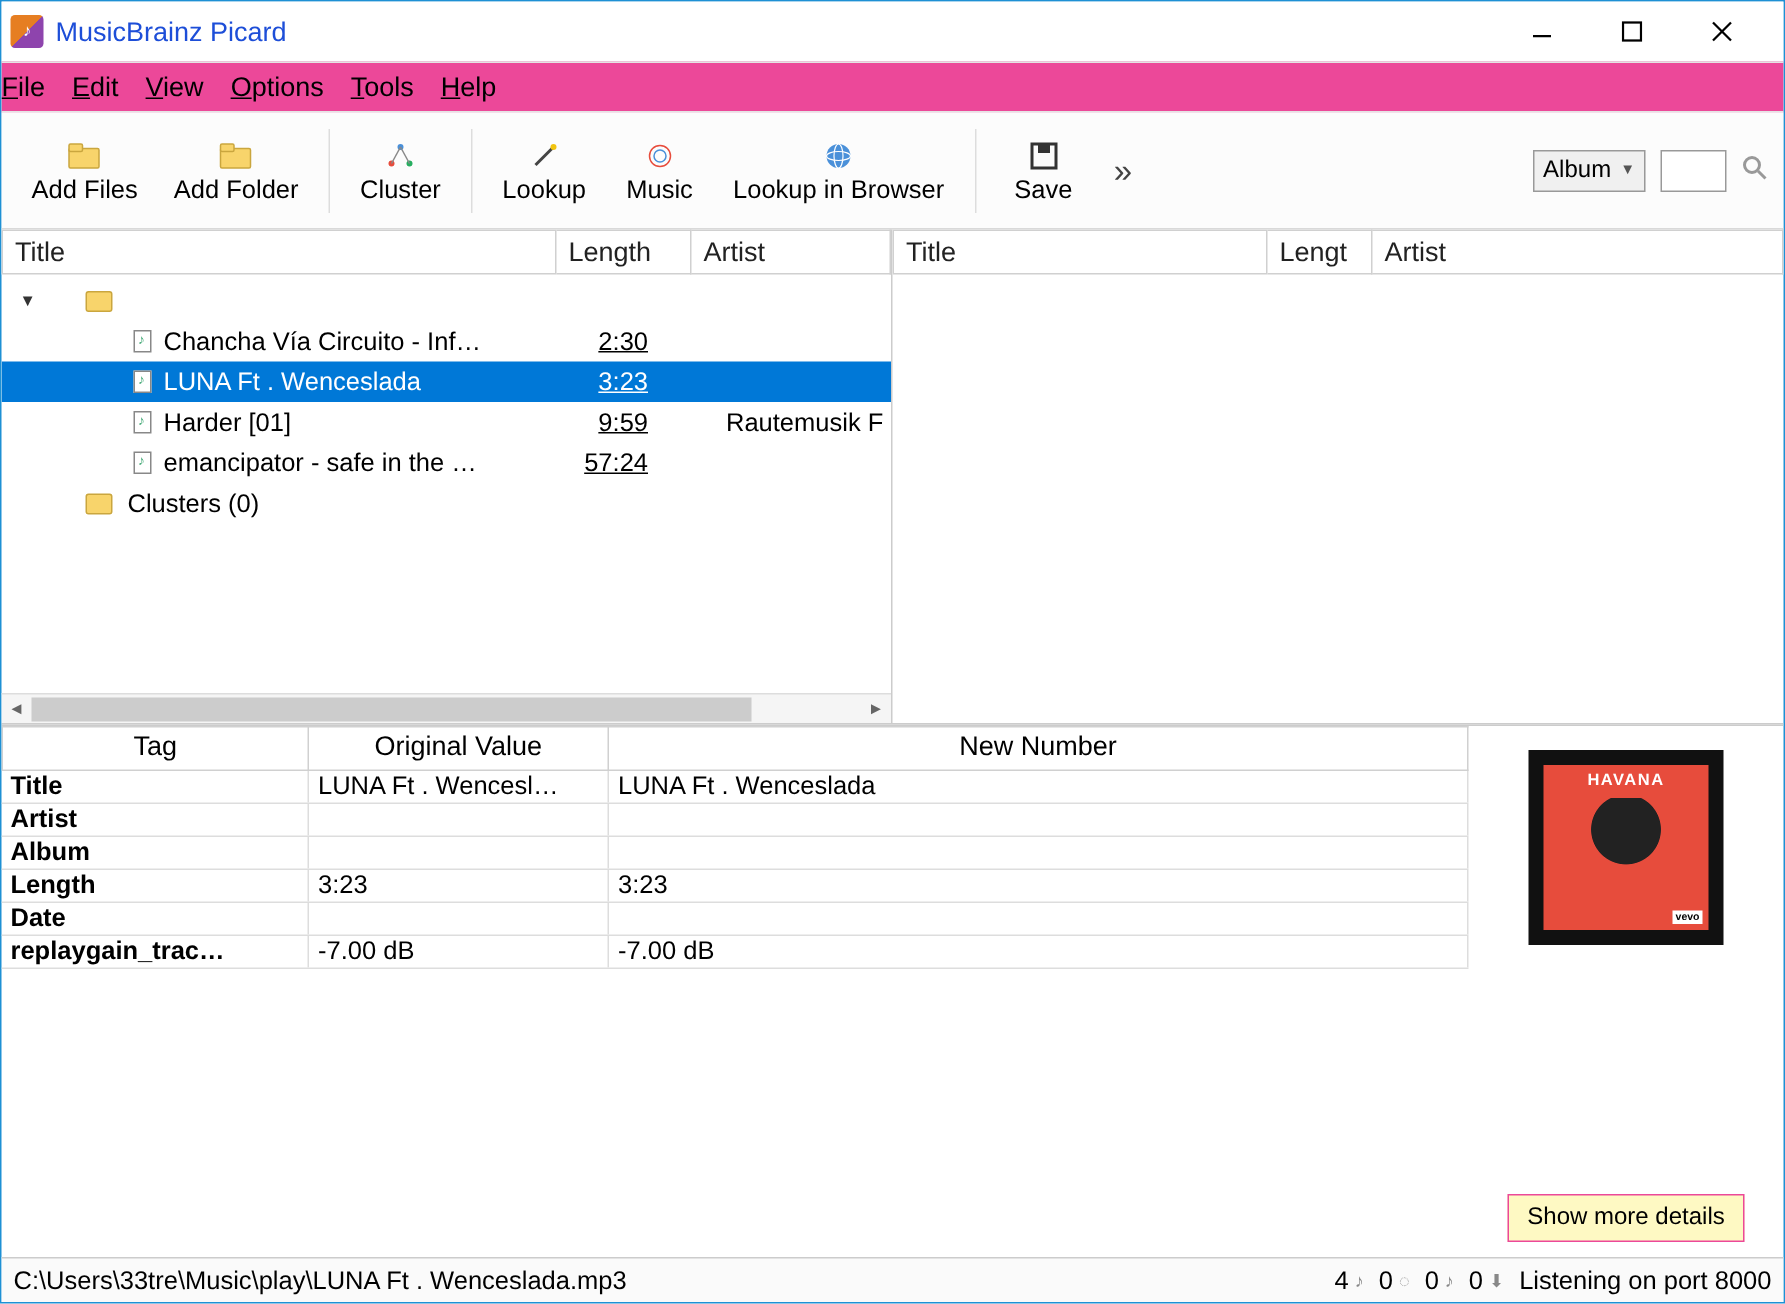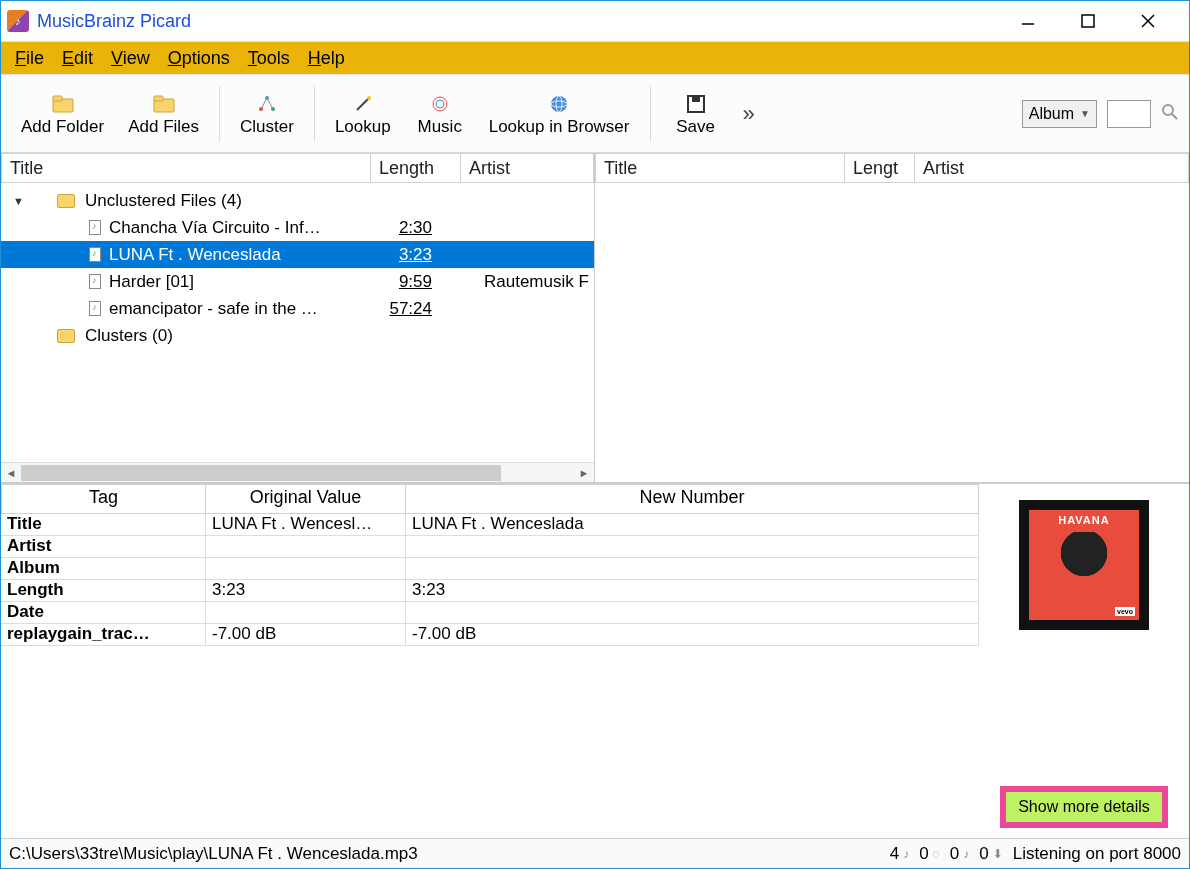--- a/index.html
+++ b/index.html
@@ -34,23 +34,23 @@
   .titlebar-spacer { flex: 1; }
   .win-controls { display: flex; gap: 30px; padding-right: 20px; }
   .win-btn { width: 30px; height: 30px; display:flex;align-items:center;justify-content:center; font-size: 16px; cursor: default; }
   .win-btn svg { width: 14px; height: 14px; }
   
   .menubar {
     height: 34px;
     display: flex;
     align-items: center;
     gap: 18px;
-    padding: 0 14px;
+    padding: 0 0;
     font-size: 18px;
-    background: #eab308;
+    background: #ec4899;
     border-top: 1px solid #e4e4e4;
     border-bottom: 1px solid #e4e4e4;
   }
   .menubar .menu-item { cursor: default; }
   .menubar .menu-item .ul { text-decoration: underline; }
   
   .toolbar {
     height: 78px;
     display: flex;
     align-items: center;
@@ -223,22 +223,22 @@
     position:relative;
   }
   .albumart-inner .havana { margin-top:4px; letter-spacing:1px;text-align:center; }
   .albumart-inner .silhouette {
     width: 60px; height: 70px;
     background: radial-gradient(circle at 50% 30%, #222 40%, transparent 41%);
     margin-top: 6px;
   }
   .albumart-inner .vevo { position:absolute; bottom:4px; right:4px; background:#fff; color:#000; font-size:7px; padding:1px 2px; }
   .details-btn {
-    border: 6px solid #ec4899;
-    background: #bef264;
+    border: 1px solid #ec4899;
+    background: #fef9c3;
     padding: 6px 12px;
     font-size: 16px;
     cursor: default;
   }
   
   .statusbar {
     height: 30px;
     border-top: 1px solid #ccc;
     display:flex;
     align-items:center;
@@ -288,30 +288,30 @@
 </div>
 
 <div class="toolbar">
   <div class="tool-btn">
     <div class="ico">
         <svg width="22" height="18">
           <rect x="1" y="4" width="20" height="13" rx="1" fill="#f8d46b" stroke="#caa63e"></rect>
           <rect x="1" y="1" width="9" height="5" rx="1" fill="#f8d46b" stroke="#caa63e"></rect>
         </svg>
       </div>
-    <span>Add Folder</span>
+    <span>Add Files</span>
   </div>
   <div class="tool-btn">
     <div class="ico">
         <svg width="22" height="18">
           <rect x="1" y="4" width="20" height="13" rx="1" fill="#f8d46b" stroke="#caa63e"></rect>
           <rect x="1" y="1" width="9" height="5" rx="1" fill="#f8d46b" stroke="#caa63e"></rect>
         </svg>
       </div>
-    <span>Add Files</span>
+    <span>Add Folder</span>
   </div>
   <div class="tool-sep"></div>
   <div class="tool-btn">
     <div class="ico">
         <svg width="20" height="20">
           <circle cx="10" cy="4" r="2" fill="#4a90d9"></circle>
           <circle cx="4" cy="15" r="2" fill="#e74c3c"></circle>
           <circle cx="16" cy="15" r="2" fill="#27ae60"></circle>
           <line x1="10" y1="4" x2="4" y2="15" stroke="#888"></line>
           <line x1="10" y1="4" x2="16" y2="15" stroke="#888"></line>
@@ -380,21 +380,20 @@
     <div class="col-headers">
       <div class="col" style="width:370px">Title</div>
       <div class="col" style="width:90px">Length</div>
       <div class="col" style="flex:1">Artist</div>
     </div>
     <div class="tree">
       <div class="tree-row">
         <span class="expander">▼</span>
         <span class="indent1"></span>
         <span class="folder-ico"></span>
-        <span class="title-cell">Unclustered Files (4)</span>
       </div>
       <div id="file-rows">
           <div class="tree-row">
             <span class="expander"></span>
             <span class="indent2"></span>
             <span class="file-ico music"></span>
             <span class="title-cell">Chancha Vía Circuito - Inf…</span>
             <span class="len-cell">2:30</span>
             <span class="artist-cell"></span>
           </div>

